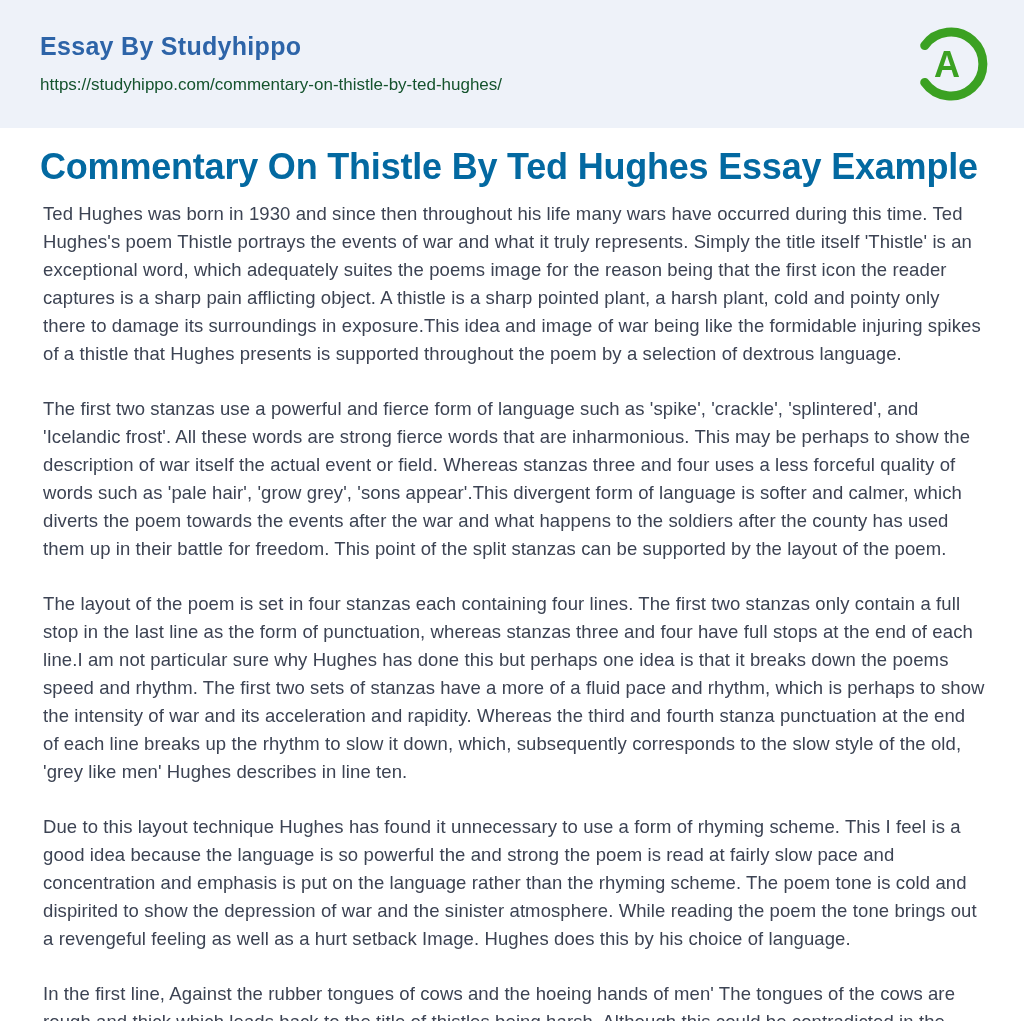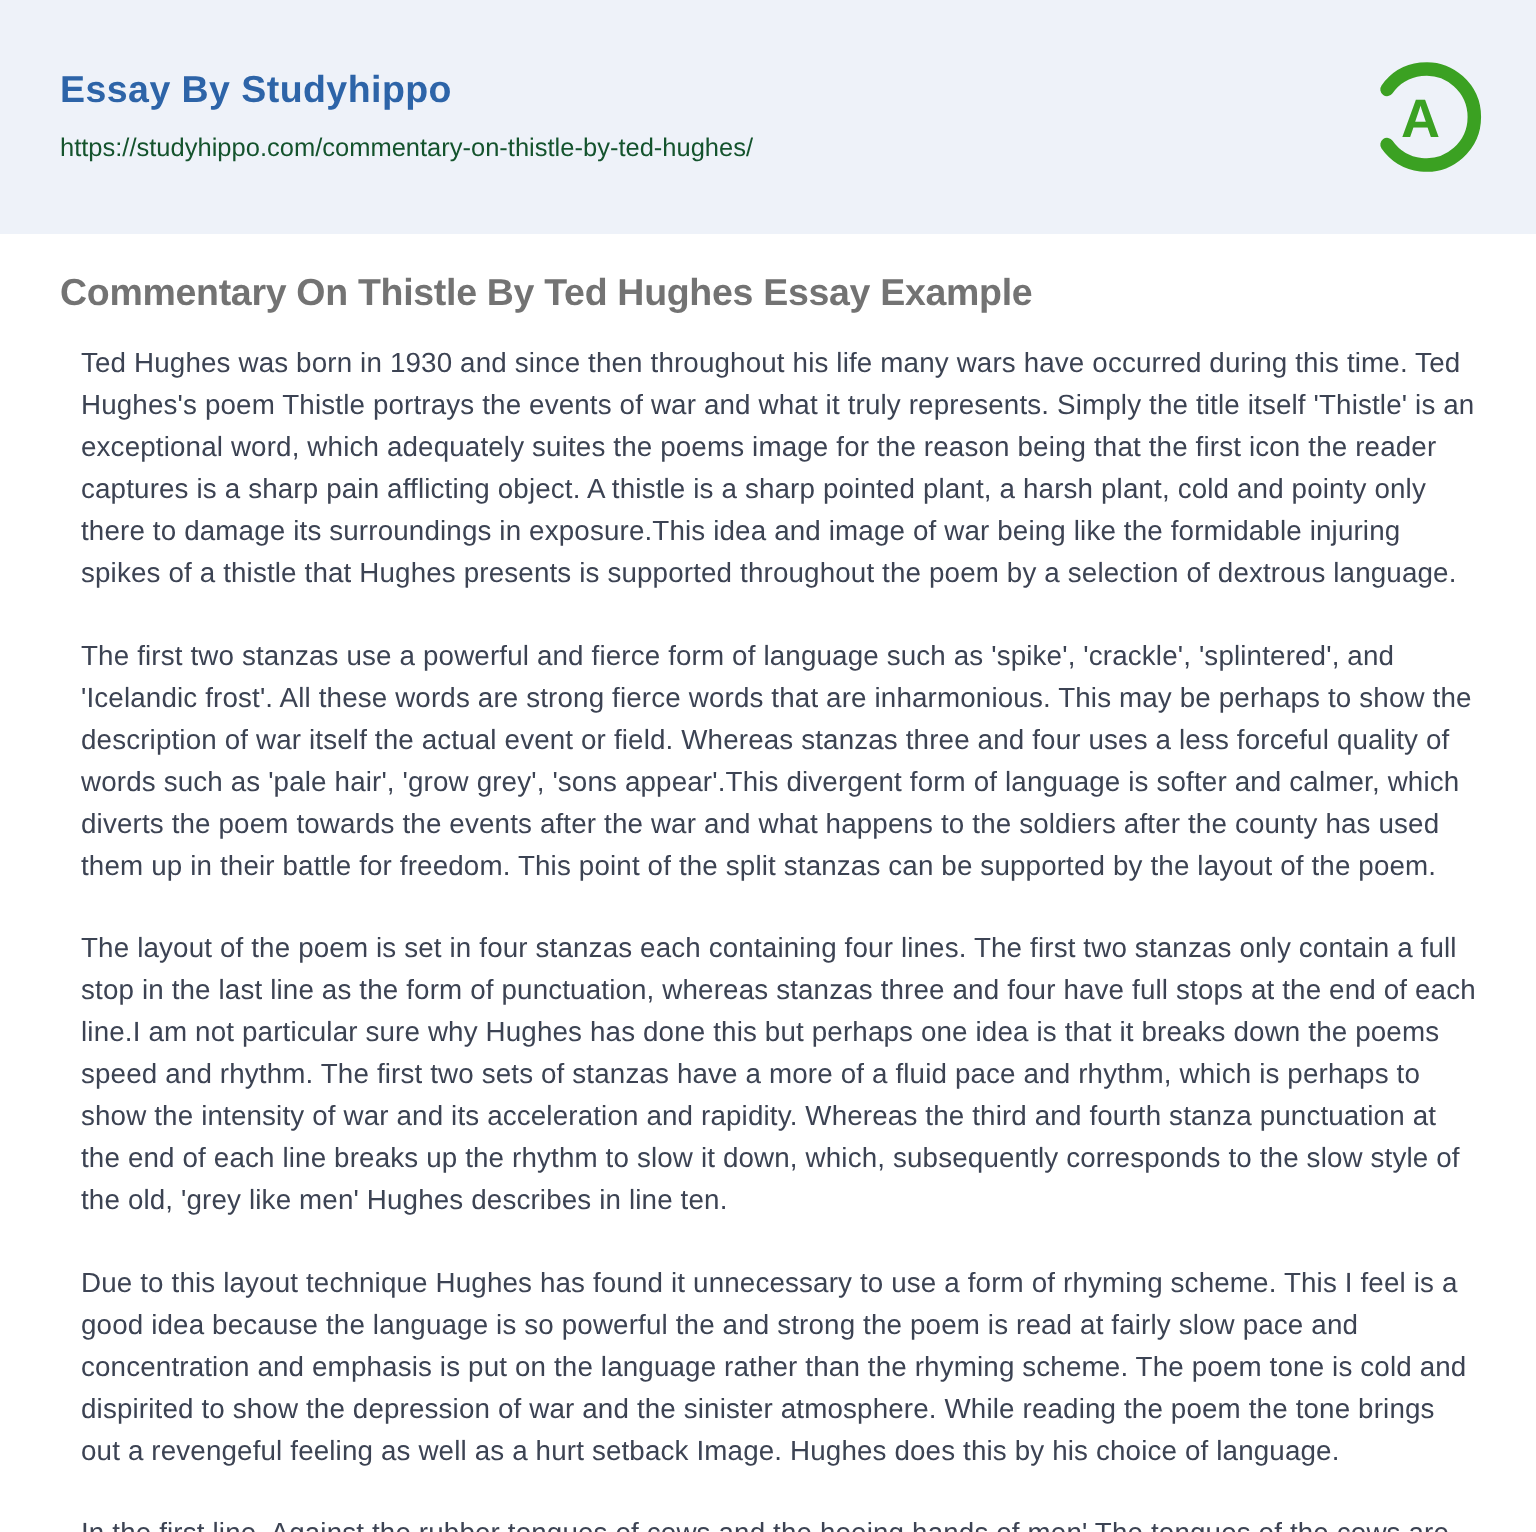--- a/index.html
+++ b/index.html
@@ -12,21 +12,21 @@
   }
   .page {
     width: 1024px;
     min-height: 1021px;
     background: #ffffff;
   }
 
   
   .header {
     background: #eef2f9;
-    height: 156px;
+    height: 128px;
     display: flex;
     justify-content: space-between;
     align-items: center;
     padding: 0 32px 0 40px;
   }
   .header-text { display: flex; flex-direction: column; }
   .site-title {
     color: #2d64a8;
     font-size: 25px;
     font-weight: 700;
@@ -45,32 +45,32 @@
     height: 82px;
     flex: 0 0 auto;
   }
   .logo-wrap svg { display: block; }
 
   
   .content {
     padding: 20px 39px 40px 40px;
   }
   .essay-title {
-    color: #737373;
-    font-size: 25px;
+    color: #0369a1;
+    font-size: 36px;
     line-height: 38px;
     font-weight: 700;
     margin: 0 0 14px 0;
     letter-spacing: -0.2px;
   }
   .essay-paragraph {
     color: #3c4353;
     font-size: 18.5px;
     line-height: 28px;
-    margin: 0 0 27px 14px;
+    margin: 0 0 27px 3px;
     letter-spacing: 0.1px;
   }
   .essay-paragraph:last-child { margin-bottom: 0; }
 </style>
 </head>
 <body>
 
 <div class="page">
 
   <div class="header">

